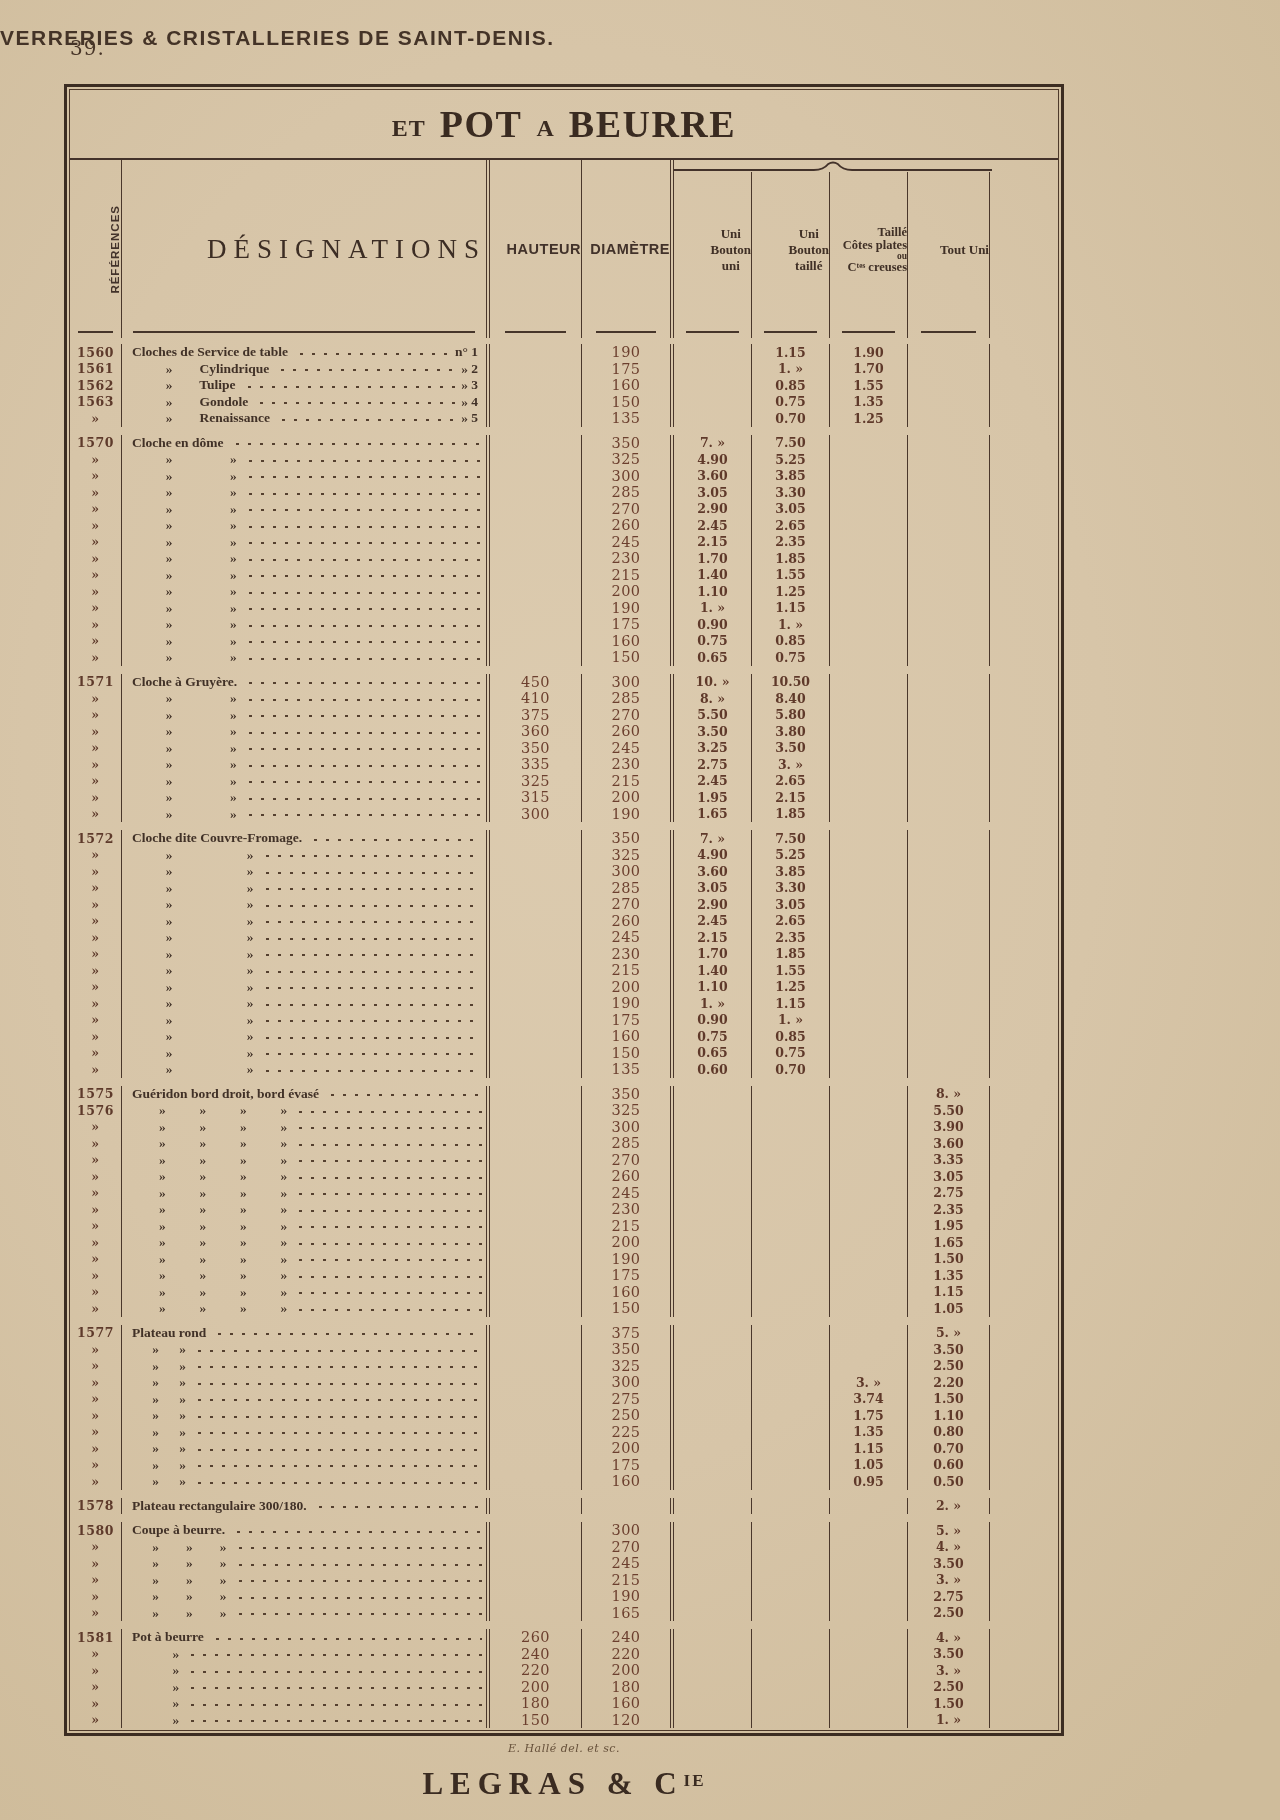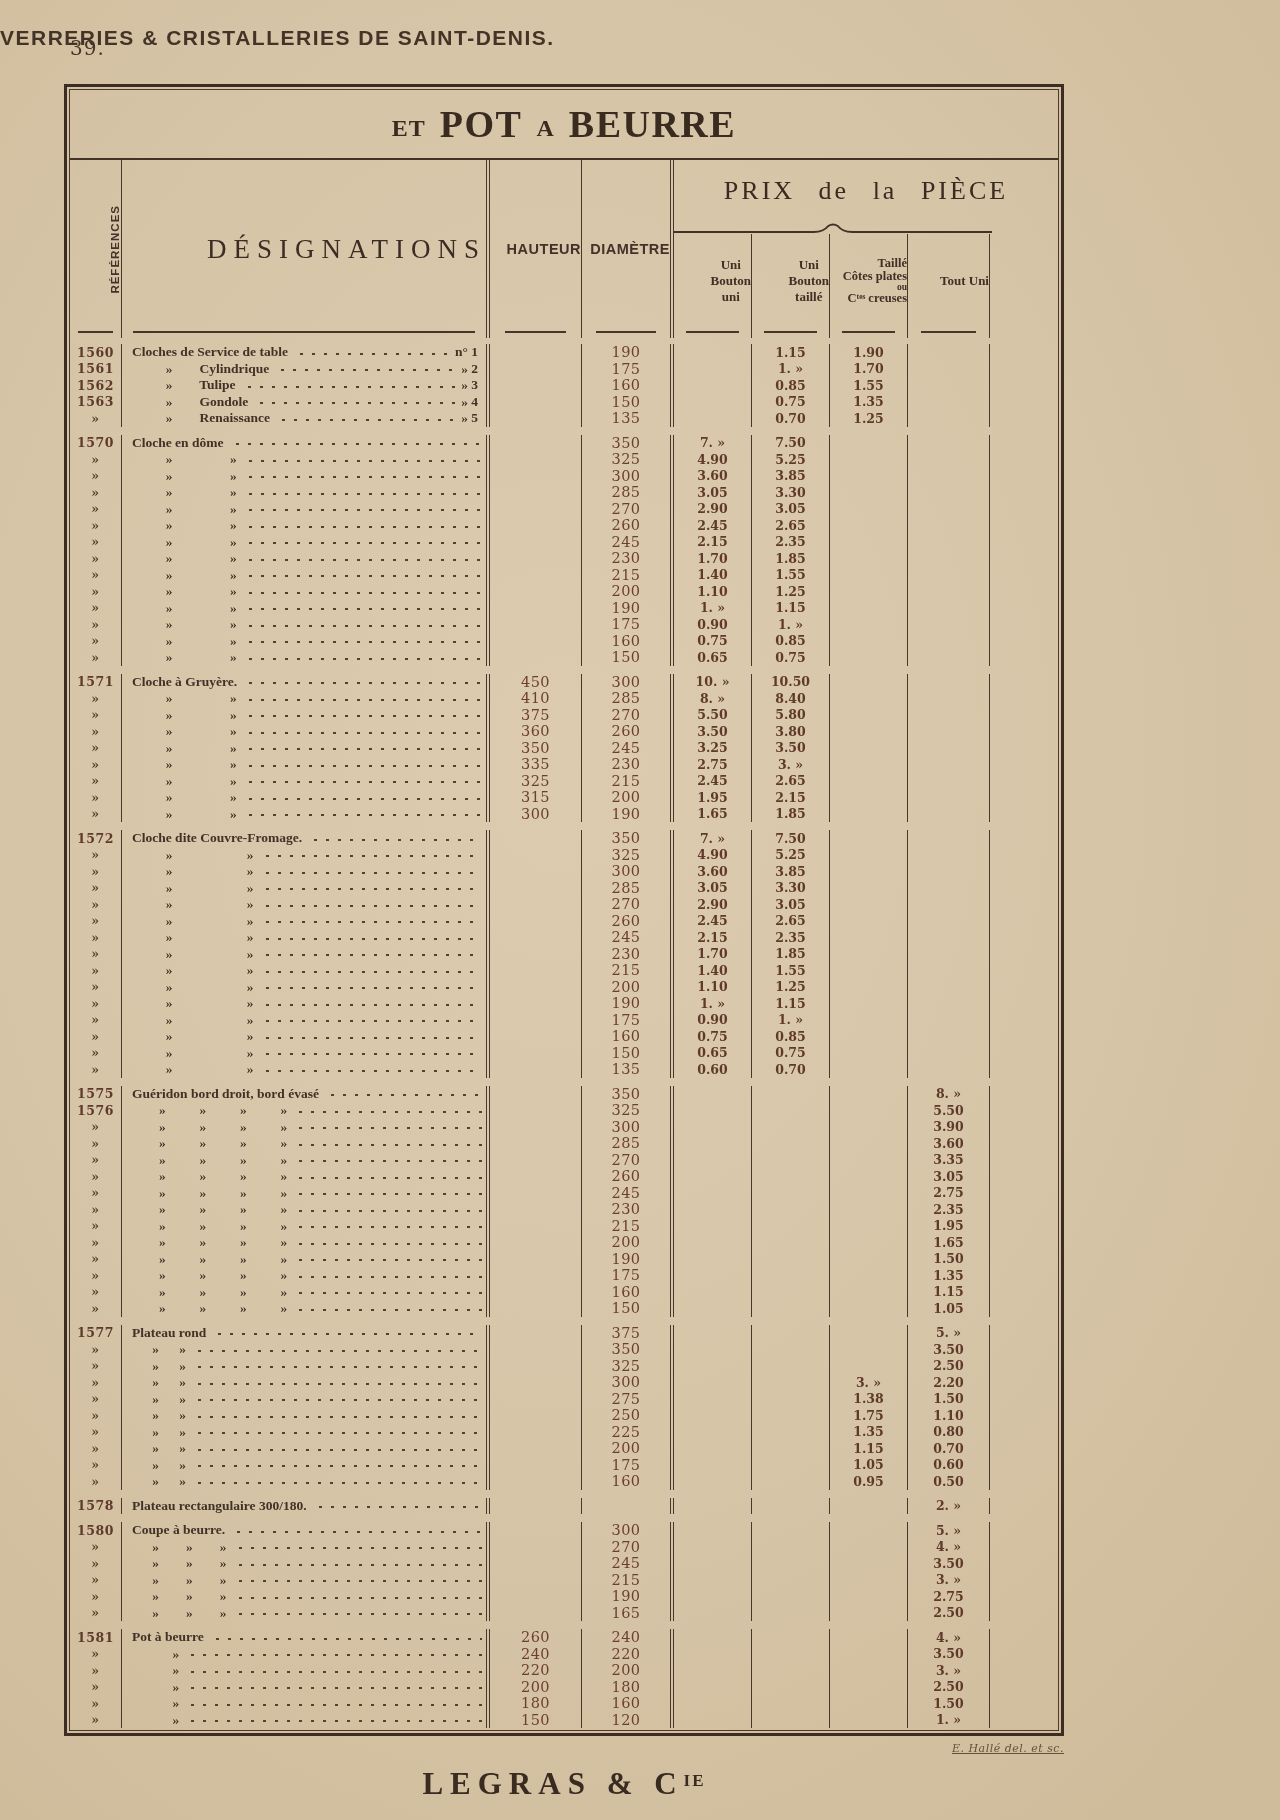--- a/index.html
+++ b/index.html
@@ -88,22 +88,22 @@
     flex:1;align-self:center;height:5px;margin:4px 4px 0 12px;
     background-image:radial-gradient(circle at 1.5px 2px, #55402f 1.2px, rgba(0,0,0,0) 1.5px);
     background-size:12px 5px;background-repeat:repeat-x;background-position:left center;
   }
   .suf{font:700 13.5px "Liberation Serif", serif;white-space:pre;padding-right:8px;}
   .c-num{font:400 14.5px "DejaVu Serif", serif;color:#6c3f2e;letter-spacing:0.5px;}
   .c-price{font:700 12.5px "DejaVu Serif", serif;color:#5f392a;}
   .c-blank{flex:1;}
 
   .engraver{
-    position:absolute;left:64px;top:1742px;width:1000px;text-align:right;
-    font:italic 400 11px "DejaVu Serif", serif;color:#66503a;letter-spacing:0.5px;text-decoration:underline;
+    position:absolute;left:64px;top:1742px;width:1000px;text-align:center;
+    font:italic 400 11px "DejaVu Serif", serif;color:#66503a;letter-spacing:0.5px;
   }
   .brand{
     position:absolute;top:1766px;left:0;width:1128px;text-align:center;
     font:700 31px "Liberation Serif", serif;letter-spacing:7px;color:#3a2b21;
   }
   .brand sup{font-size:17px;letter-spacing:2px;vertical-align:8px;}
 </style>
 </head>
 <body>
 
@@ -133,21 +133,20 @@
       </div>
       <div class="hc w-hau b-r1">
         <span class="sans-h">HAUTEUR</span>
         <div class="hdash"></div>
       </div>
       <div class="hc w-dia b-r2">
         <span class="sans-h">DIAMÈTRE</span>
         <div class="hdash"></div>
       </div>
       <div class="price-block">
-        <div class="prix-title">PRIX de la PIÈCE</div>
         <div class="brace-row">
           <svg viewBox="0 0 100 12" preserveAspectRatio="none">
             <path d="M0,10 L44,10 Q47,10 48.5,4 Q50,1 51.5,4 Q53,10 56,10 L100,10" fill="none" stroke="#43322a" stroke-width="2" vector-effect="non-scaling-stroke"></path>
           </svg>
         </div>
         <div class="subs">
           <div class="sub w-p b-r1">
             <span class="pre">Uni
 Bouton
 uni</span>
@@ -1038,21 +1037,21 @@
         <div class="row">
           <div class="c c-ref w-ref b-r1">»</div>
           <div class="c c-des w-des b-r2">
             <div class="dtext">      »      »</div>
             <div class="leader"></div>
           </div>
           <div class="c c-num w-hau b-r1"></div>
           <div class="c c-num w-dia b-r2">275</div>
           <div class="c c-price w-p b-r1"></div>
           <div class="c c-price w-p b-r1"></div>
-          <div class="c c-price w-p b-r1">1.38</div>
+          <div class="c c-price w-p b-r1">3.74</div>
           <div class="c c-price w-p4 b-r1">1.50</div>
           <div class="c c-blank"></div>
         </div>
         <div class="row">
           <div class="c c-ref w-ref b-r1">»</div>
           <div class="c c-des w-des b-r2">
             <div class="dtext">      »      »</div>
             <div class="leader"></div>
           </div>
           <div class="c c-num w-hau b-r1"></div>

